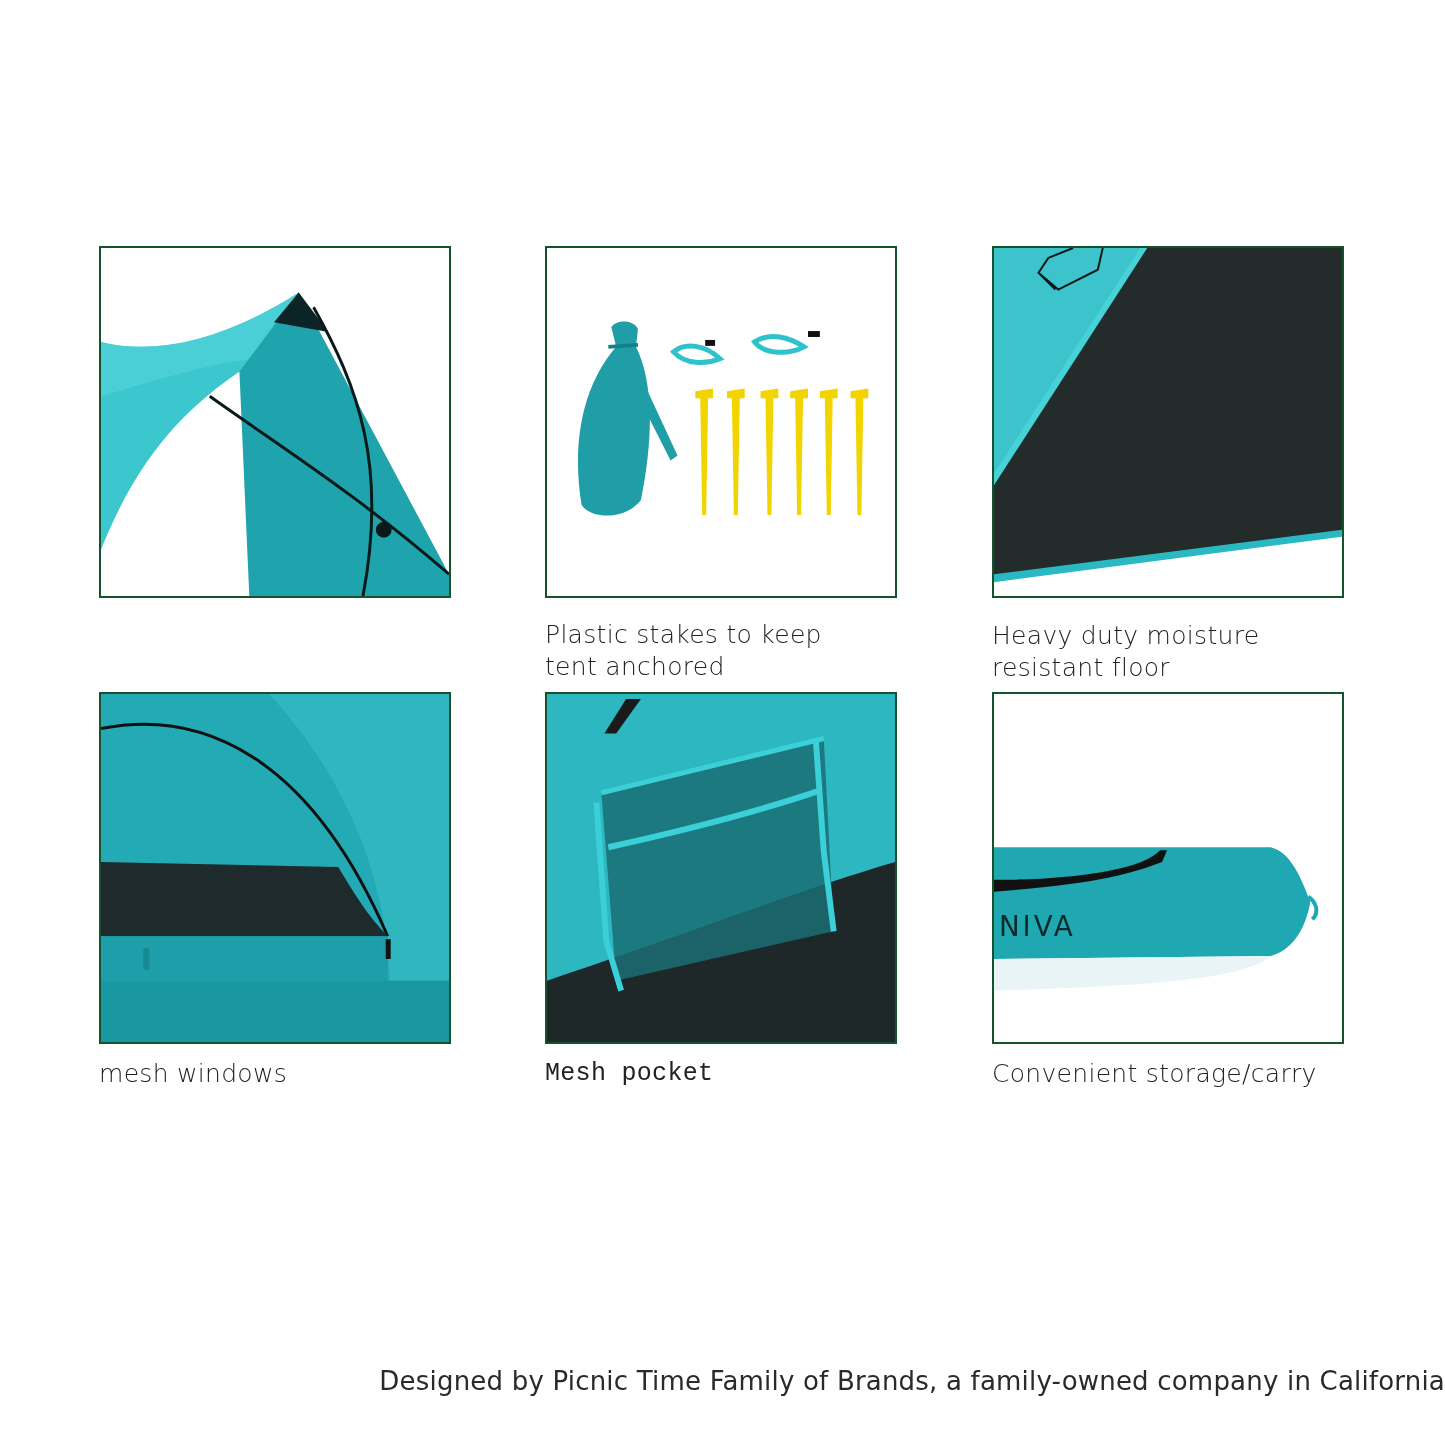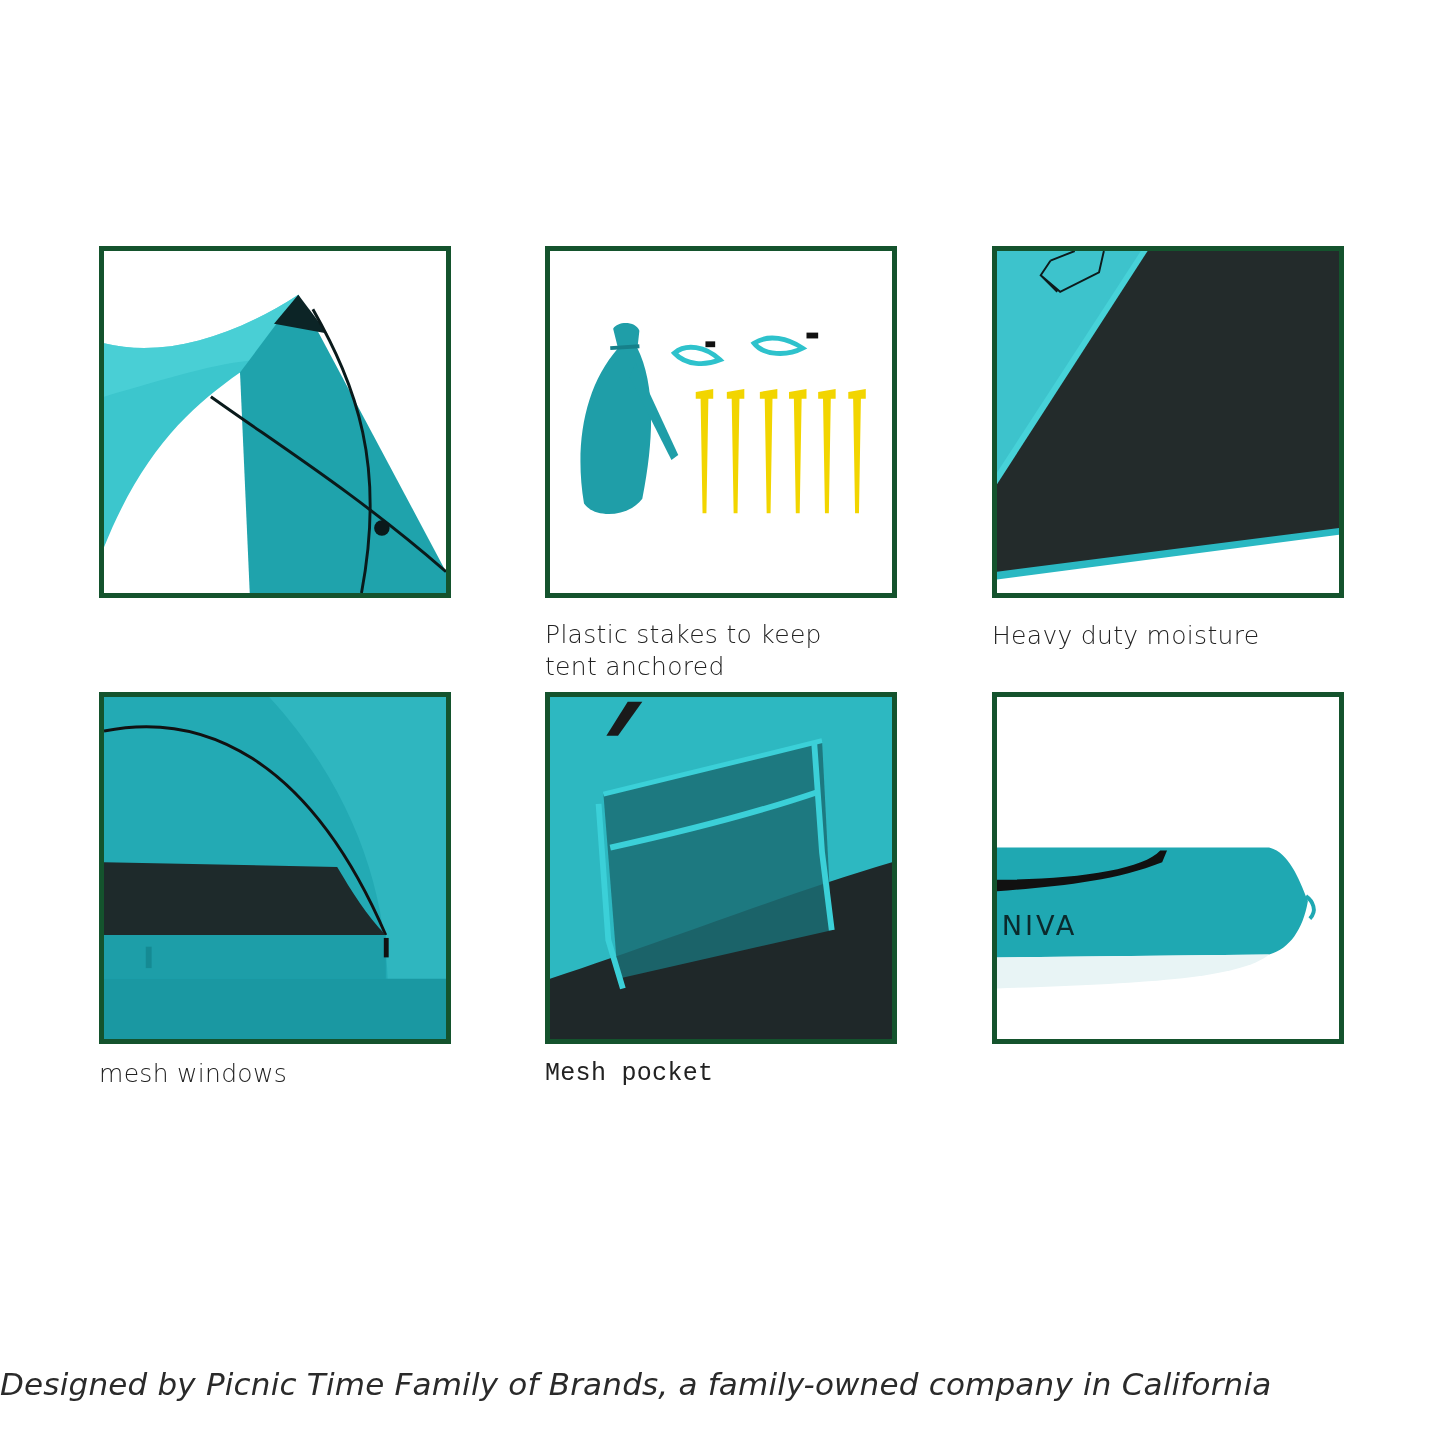--- a/index.html
+++ b/index.html
@@ -1,21 +1,21 @@
 <!DOCTYPE html>
 <html><head>
   <meta charset="utf-8">
   <style>
     html, body { margin: 0; padding: 0; background: #ffffff; }
     body { width: 1445px; height: 1445px; position: relative; overflow: hidden; font-family: "DejaVu Sans", sans-serif; color: #1e1e1e; }
-    .tile { position: absolute; width: 352px; height: 352px; border: 5px solid #14532d; box-sizing: border-box; overflow: hidden; background: #fff; }
+    .tile { position: absolute; width: 352px; height: 352px; border: 2px solid #14532d; box-sizing: border-box; overflow: hidden; background: #fff; }
     .tile svg { position: absolute; left: 0; top: 0; width: 100%; height: 100%; display: block; }
     .caption { position: absolute; width: 360px; font-size: 25px; line-height: 32px; letter-spacing: 0.3px; color: #222; font-weight: 300; }
     .caption span { display: block; white-space: nowrap; }
-    .footer { position: absolute; left: 0; width: 1445px; top: 1366px; text-align: left; font-size: 31px; font-style: italic; color: #2a2a2a; letter-spacing: 0.2px; }
+    .footer { position: absolute; left: 0; width: 1445px; top: 1366px; text-align: right; font-size: 26px; color: #2a2a2a; letter-spacing: 0.2px; }
   </style>
 </head>
 <body>
 
 <div class="tile" style="left:99px; top:246px;">
   <svg viewBox="0 0 352 352" preserveAspectRatio="none">
     <rect width="352" height="352" fill="#fff"></rect>
     <path d="M0 95 C60 110 130 90 200 45 L352 352 L200 352 L140 125 C90 160 40 205 0 305 Z" fill="#3cc6cd"></path>
     <path d="M0 95 C60 110 130 90 200 45 L240 130 C180 95 120 115 0 150 Z" fill="#4fd3d8" opacity="0.7"></path>
     <path d="M140 125 L200 45 L352 330 L352 352 L150 352 Z" fill="#1fa3ac"></path>
@@ -58,20 +58,21 @@
     <rect width="352" height="352" fill="#fff"></rect>
     <path d="M0 0 L155 0 L0 235 Z" fill="#3dc3cc"></path>
     <path d="M150 0 L352 0 L352 290 L0 335 L0 235 Z" fill="#232b2b"></path>
     <path d="M0 330 L352 285 L352 292 L0 338 Z" fill="#2ab8c2"></path>
     <path d="M148 0 L155 0 L0 240 L0 228 Z" fill="#47d2d8"></path>
     <path d="M55 10 L80 0 M55 10 L45 25 L65 42 L105 22 L110 0 M45 25 L62 42" stroke="#0d1a1b" stroke-width="2" fill="none"></path>
   </svg>
 </div>
 <div class="caption" style="left:992px; top:620px;">
   <span>Heavy duty moisture</span>
+  <span>resistant floor</span>
 </div>
 
 <div class="tile" style="left:99px; top:692px;">
   <svg viewBox="0 0 352 352" preserveAspectRatio="none">
     <rect width="352" height="352" fill="#23aab4"></rect>
     <path d="M170 0 L352 0 L352 352 L290 352 C300 250 280 120 170 0 Z" fill="#2fb6bf"></path>
     <path d="M0 35 C100 15 210 60 290 245" stroke="#111" stroke-width="3" fill="none"></path>
     <path d="M0 170 L240 175 C255 200 270 225 290 245 L0 245 Z" fill="#1e2a2b"></path>
     <path d="M0 245 L290 245 L290 290 L0 290 Z" fill="#1d9ea8"></path>
     <path d="M0 290 L352 290 L352 352 L0 352 Z" fill="#1a98a2"></path>
@@ -104,15 +105,16 @@
   <svg viewBox="0 0 352 352" preserveAspectRatio="none">
     <rect width="352" height="352" fill="#fff"></rect>
     <path d="M0 155 L280 155 C300 160 310 185 320 210 C315 240 300 260 280 265 L0 268 Z" fill="#1fa8b2"></path>
     <path d="M0 200 C60 195 120 190 170 170 L175 158 L168 158 C150 178 80 188 0 188 Z" fill="#111"></path>
     <path d="M0 268 L280 265 C250 290 150 295 0 300 Z" fill="#e8f4f5"></path>
     <path d="M318 205 C325 210 330 220 322 228" stroke="#1fa8b2" stroke-width="4" fill="none"></path>
     <text x="5" y="245" font-family="DejaVu Sans, sans-serif" font-size="28" fill="#0b2a2c" letter-spacing="3">NIVA</text>
   </svg>
 </div>
 <div class="caption" style="left:992px; top:1058px;">
+  <span>Convenient storage/carry</span>
 </div>
 
 <div class="footer">Designed by Picnic Time Family of Brands, a family-owned company in California</div>
 
 </body></html>

